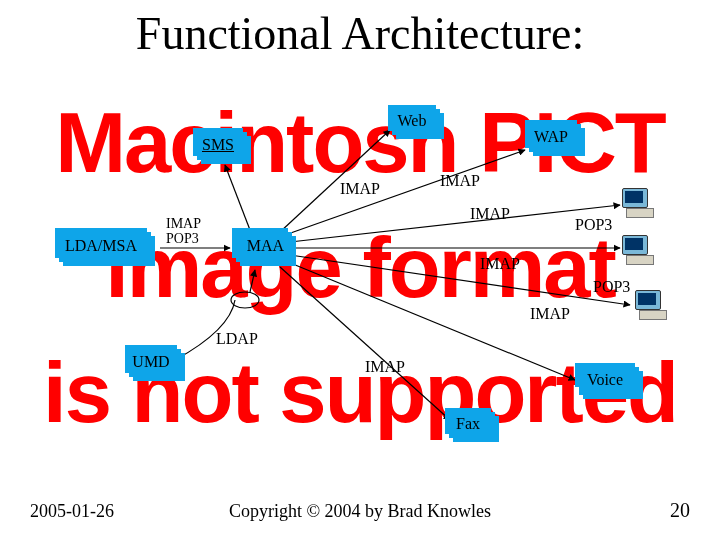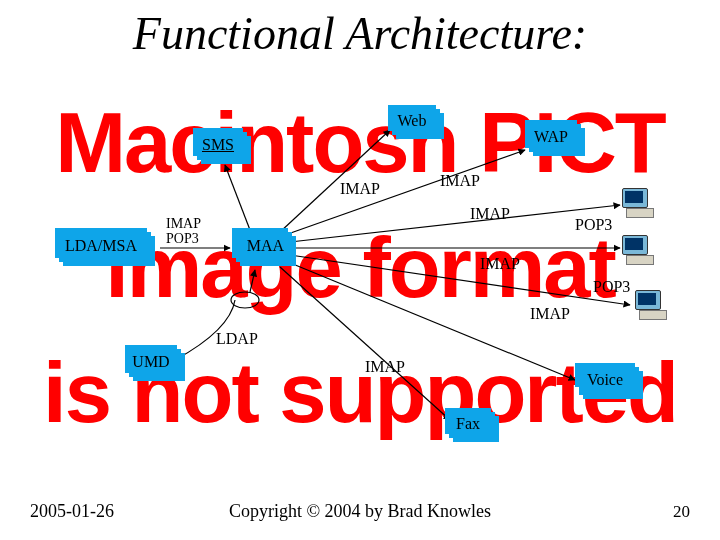--- a/index.html
+++ b/index.html
@@ -29,21 +29,20 @@
   .title {
     position: absolute;
     top: 10px;
     left: 0;
     width: 100%;
     text-align: center;
     font-size: 46px;
     line-height: 1.05;
     z-index: 2;
     color: #000;
-    font-style: italic;
   }
   .footer-left {
     position: absolute;
     bottom: 18px;
     left: 30px;
     font-size: 18px;
     z-index: 2;
   }
   .footer-center {
     position: absolute;
@@ -51,21 +50,21 @@
     left: 0;
     width: 100%;
     text-align: center;
     font-size: 18px;
     z-index: 2;
   }
   .footer-right {
     position: absolute;
     bottom: 18px;
     right: 30px;
-    font-size: 17px;
+    font-size: 20px;
     z-index: 2;
   }
   .stage {
     position: absolute;
     left: 0; top: 0;
     width: 720px;
     height: 540px;
     z-index: 2;
   }
   .node {

